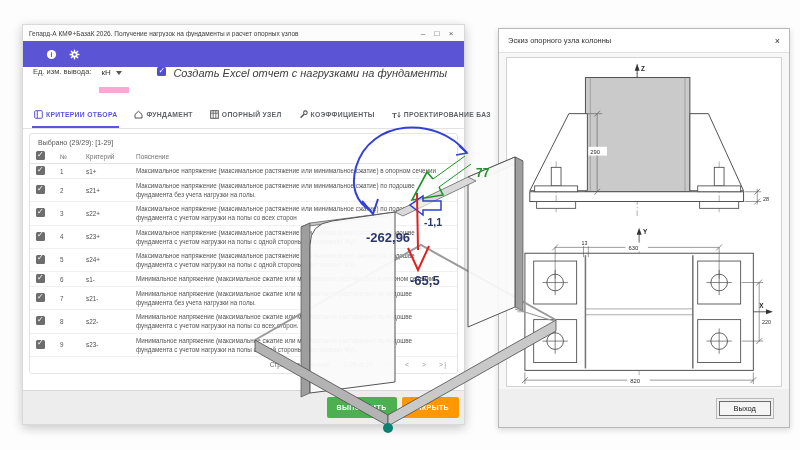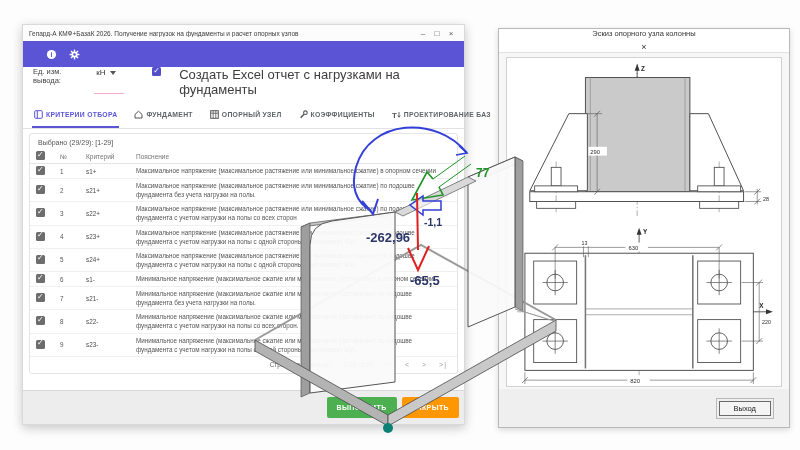--- a/index.html
+++ b/index.html
@@ -15,29 +15,29 @@
     padding:0 6px; font-size:6.5px; color:#3c3c3c; }
   .lw-title { flex:1; white-space:nowrap; overflow:hidden; }
   .winbtn { width:14px; text-align:center; font-size:8px; color:#555; cursor:default; }
   .lw-header { height:26px; background:#5b55d6; display:flex; align-items:center;
     padding:0 12px; color:#fff; }
   .lw-header-title { flex:1; font-size:9px; }
   .hicon { width:13px; height:13px; margin-left:10px; display:flex; align-items:center; justify-content:center; }
   .settings { height:33px; display:flex; align-items:flex-start; padding:0 10px; }
   .units-label { font-size:7.5px; color:#444; }
   .units-select { margin-left:8px; display:flex; align-items:center; gap:5px;
-    border-bottom:1px solid #f9a8d4; padding:1px 2px 16px 2px; min-width:30px;
+    border-bottom:6px solid #f9a8d4; padding:1px 2px 10px 2px; min-width:30px;
     font-size:8px; color:#333; }
   .caret { width:0; height:0; border-left:3px solid transparent; border-right:3px solid transparent;
     border-top:4px solid #555; }
   .cb { width:9px; height:9px; border-radius:1.5px; background:#6d6d6d; position:relative; flex:0 0 auto; }
   .cb::after { content:"✓"; position:absolute; left:1px; top:-1.5px; color:#fff; font-size:8px; }
   .cb-indigo { background:#524fc9; }
   .excel-cb { margin-left:28px; }
-  .excel-label { margin-left:18px; font-size:13px; color:#3d3d3d; }
+  .excel-label { margin-left:7px; font-size:11px; color:#3d3d3d;font-style:italic; }
 
   .tabs { height:29px; display:flex; align-items:stretch; gap:13px; padding:0 9px;
     border-bottom:1px solid #e2e2e2; }
   .tab { display:flex; align-items:center; gap:3px; font-size:6.8px; font-weight:bold;
     letter-spacing:.3px; color:#5f6368; padding:0 2px; cursor:default; white-space:nowrap; }
   .tab.active { color:#5b55d6; box-shadow:inset 0 -2px 0 #5b55d6; }
   .tab svg { display:block; }
 
   .card-wrap { flex:1; padding:4px 6px 0 6px; overflow:hidden; }
   .card { border:1px solid #e4e4e4; border-radius:3px; background:#fff; overflow:hidden; }
@@ -57,21 +57,21 @@
   .btn { border:none; border-radius:2px; color:#fff; font-size:7px; font-weight:bold;
     letter-spacing:.4px; padding:7px 10px; font-family:inherit; cursor:default; }
   .btn-run { background:#4caf50; }
   .btn-close { background:#ff9800; }
 
   
   .rw { position:absolute; left:498px; top:28px; width:292px; height:400px;
     background:#f7f7f7; border:1px solid #b8b8b8; box-shadow:0 2px 6px rgba(0,0,0,.15);
     z-index:5; }
   .rw-titlebar { height:24px; background:#fff; border-bottom:1px solid #e0e0e0;
-    display:flex; align-items:center; padding:0 9px;flex-direction:column; }
+    display:flex; align-items:center; padding:0 9px; }
   .rw-title { flex:1; font-size:7.5px; color:#333; }
   .rw-close { font-size:9px; color:#333; }
   .rw-drawing { position:absolute; left:7px; top:28px; right:7px; bottom:40px;
     background:#fff; border:1px solid #d2d2d2; }
   .rw-drawing svg { width:100%; height:100%; display:block; }
   .rw-footer { position:absolute; left:0; right:0; bottom:0; height:38px;
     background:#efefef; display:flex; align-items:center; justify-content:flex-end;
     padding:0 18px; }
   .btn-exit { background:#f4f4f4; border:1px solid #6a6a6a; outline:1px solid #b9b9b9;
     outline-offset:2px; font-size:7.5px; color:#222; padding:2px 14px; font-family:inherit; }

